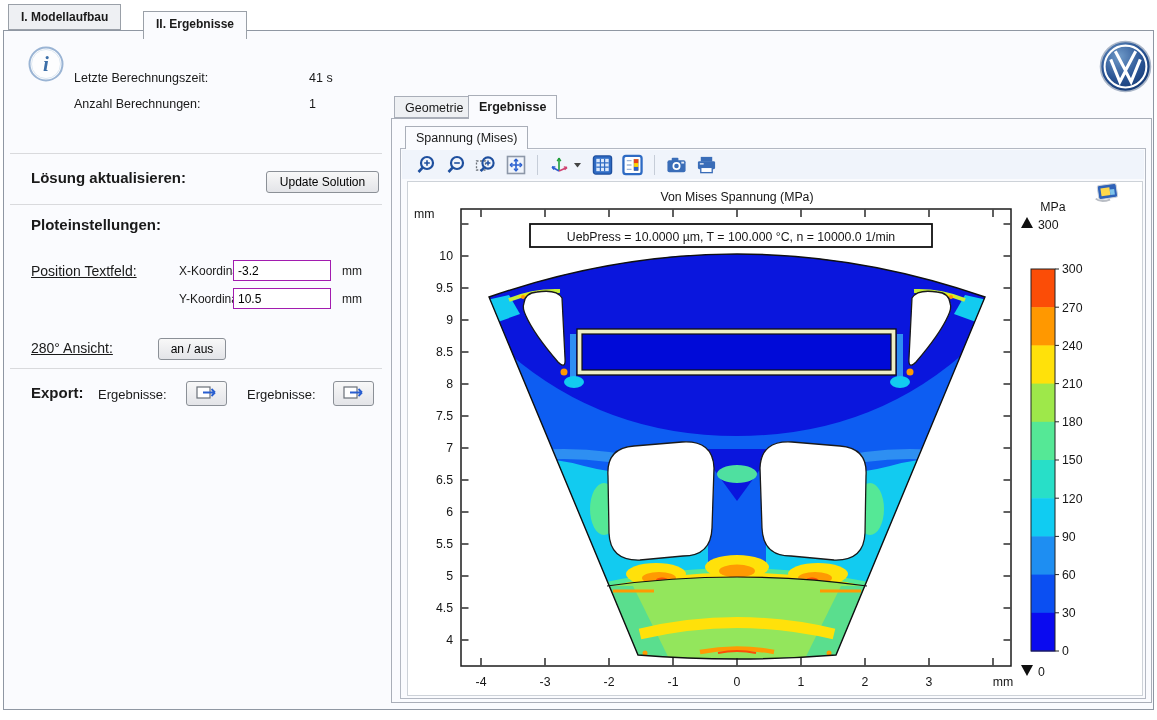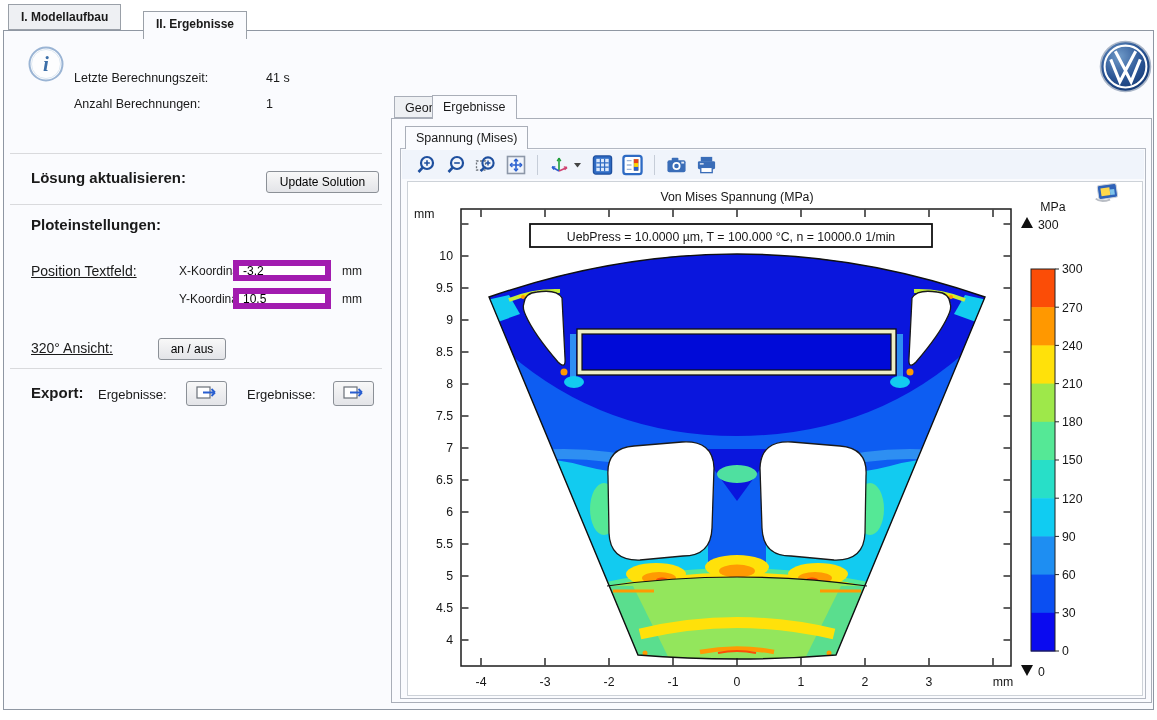--- a/index.html
+++ b/index.html
@@ -10,25 +10,25 @@
     font-weight:bold;font-size:12px;padding:5px 12px 0 12px;white-space:nowrap;}
   .main-tab.inactive{top:4px;height:26px;z-index:1;}
   .main-tab.active{top:11px;height:28px;background:#fafbfe;border-bottom:none;z-index:3;}
   
   #panel{position:absolute;left:3px;top:30px;width:1151px;height:680px;background:#fafbfe;
     border:1px solid #8f97a3;box-sizing:border-box;z-index:2;}
   .divider{position:absolute;height:1px;background:#d9dadd;left:6px;width:372px;}
   .lbl{position:absolute;font-size:12.5px;white-space:nowrap;}
   .lbl.b{font-weight:bold;font-size:15px;}
   .lbl.u{text-decoration:underline;font-size:14px;}
-  .val{position:absolute;font-size:12.5px;white-space:nowrap;}
+  .val{position:absolute;font-size:12.5px;white-space:nowrap;margin-left:43px;}
   .btn{position:absolute;box-sizing:border-box;border:1px solid #8b9097;border-radius:3px;
     background:linear-gradient(#f8f8f8,#e3e4e8);font-size:12px;text-align:center;
     display:flex;align-items:center;justify-content:center;cursor:default;}
-  input.field{position:absolute;box-sizing:border-box;border:6px solid #a21caf;background:#fff;
+  input.field{position:absolute;box-sizing:border-box;border:1px solid #a21caf;background:#fff;
     font-family:"Liberation Sans",sans-serif;font-size:12px;padding:0 4px;height:21px;}
   
   .gb{position:absolute;box-sizing:border-box;border:1px solid #a9aeb8;background:#fafbfe;}
   .sub-tab{position:absolute;box-sizing:border-box;border:1px solid #a9aeb8;background:#eef0f3;
     font-size:12.5px;padding:4px 10px 0 10px;white-space:nowrap;}
   .sub-tab.active{background:#fafbfe;border-bottom:none;z-index:3;}
   #toolbar{position:absolute;left:1px;top:1px;right:1px;height:29px;background:#f0f4fb;
     display:flex;align-items:center;padding-left:13px;gap:9px;}
   .tbi{width:21px;height:21px;display:flex;align-items:center;justify-content:center;}
   .tbsep{width:1px;height:20px;background:#c6cdd8;margin:0 2px;}
@@ -70,21 +70,21 @@
   <span class="lbl b" style="left:27px;top:185px;">Ploteinstellungen:</span>
 
   <span class="lbl u" style="left:27px;top:232px;">Position Textfeld:</span>
   <span class="lbl" style="left:175px;top:233px;font-size:12px;">X-Koordinate:</span>
   <input class="field" style="left: 229px; top: 229px; width: 98px;" value="-3.2">
   <span class="lbl" style="left:338px;top:233px;font-size:12px;">mm</span>
   <span class="lbl" style="left:175px;top:261px;font-size:12px;">Y-Koordinate:</span>
   <input class="field" style="left: 229px; top: 257px; width: 98px;" value="10.5">
   <span class="lbl" style="left:338px;top:261px;font-size:12px;">mm</span>
 
-  <span class="lbl u" style="left:27px;top:309px;">320° Ansicht:</span>
+  <span class="lbl u" style="left:27px;top:309px;">280° Ansicht:</span>
   <button class="btn" style="left:154px;top:307px;width:68px;height:22px;">an / aus</button>
 
   <div class="divider" style="top:337px;"></div>
 
   <span class="lbl b" style="left:27px;top:353px;">Export:</span>
   <span class="lbl" style="left:94px;top:356px;font-size:13px;">Ergebnisse:</span>
   <button class="btn" style="left:182px;top:350px;width:41px;height:25px;">
     <span>
       <svg width="24" height="15" viewBox="0 0 24 15">
         <rect x="2" y="2" width="13" height="11" fill="#fff" stroke="#6a7078" stroke-width="1.2"></rect>
@@ -112,21 +112,21 @@
         </radialGradient>
       </defs>
       <circle cx="26" cy="26" r="24.5" fill="url(#vwg)" stroke="#aab6c8" stroke-width="1.6"></circle>
       <circle cx="26" cy="26" r="20.5" fill="none" stroke="#fff" stroke-width="2"></circle>
       <path d="M16 11 L26 30 L36 11" fill="none" stroke="#fff" stroke-width="3"></path>
       <path d="M11.5 19 L20.5 41 L26 30.5 L31.5 41 L40.5 19" fill="none" stroke="#fff" stroke-width="3"></path>
     </svg>
   </span>
 
   <div class="sub-tab" style="left:390px;top:65px;height:22px;">Geometrie</div>
-  <div class="sub-tab active" style="left:428px;top:64px;height:24px;">Ergebnisse</div>
+  <div class="sub-tab active" style="left:464px;top:64px;height:24px;font-weight:bold;">Ergebnisse</div>
 
   <div class="gb" style="left:387px;top:87px;width:761px;height:585px;">
     <div class="sub-tab active" style="left:13px;top:7px;height:23px;">Spannung (Mises)</div>
 
     <div class="gb" style="left:8px;top:29px;width:746px;height:551px;border-color:#b3b8c2;">
 
       <div id="toolbar">
         <span class="tbi">
           <svg width="20" height="20" viewBox="0 0 20 20">
               <circle cx="11" cy="8" r="6" fill="none" stroke="#1e4f9e" stroke-width="2.2"></circle>

